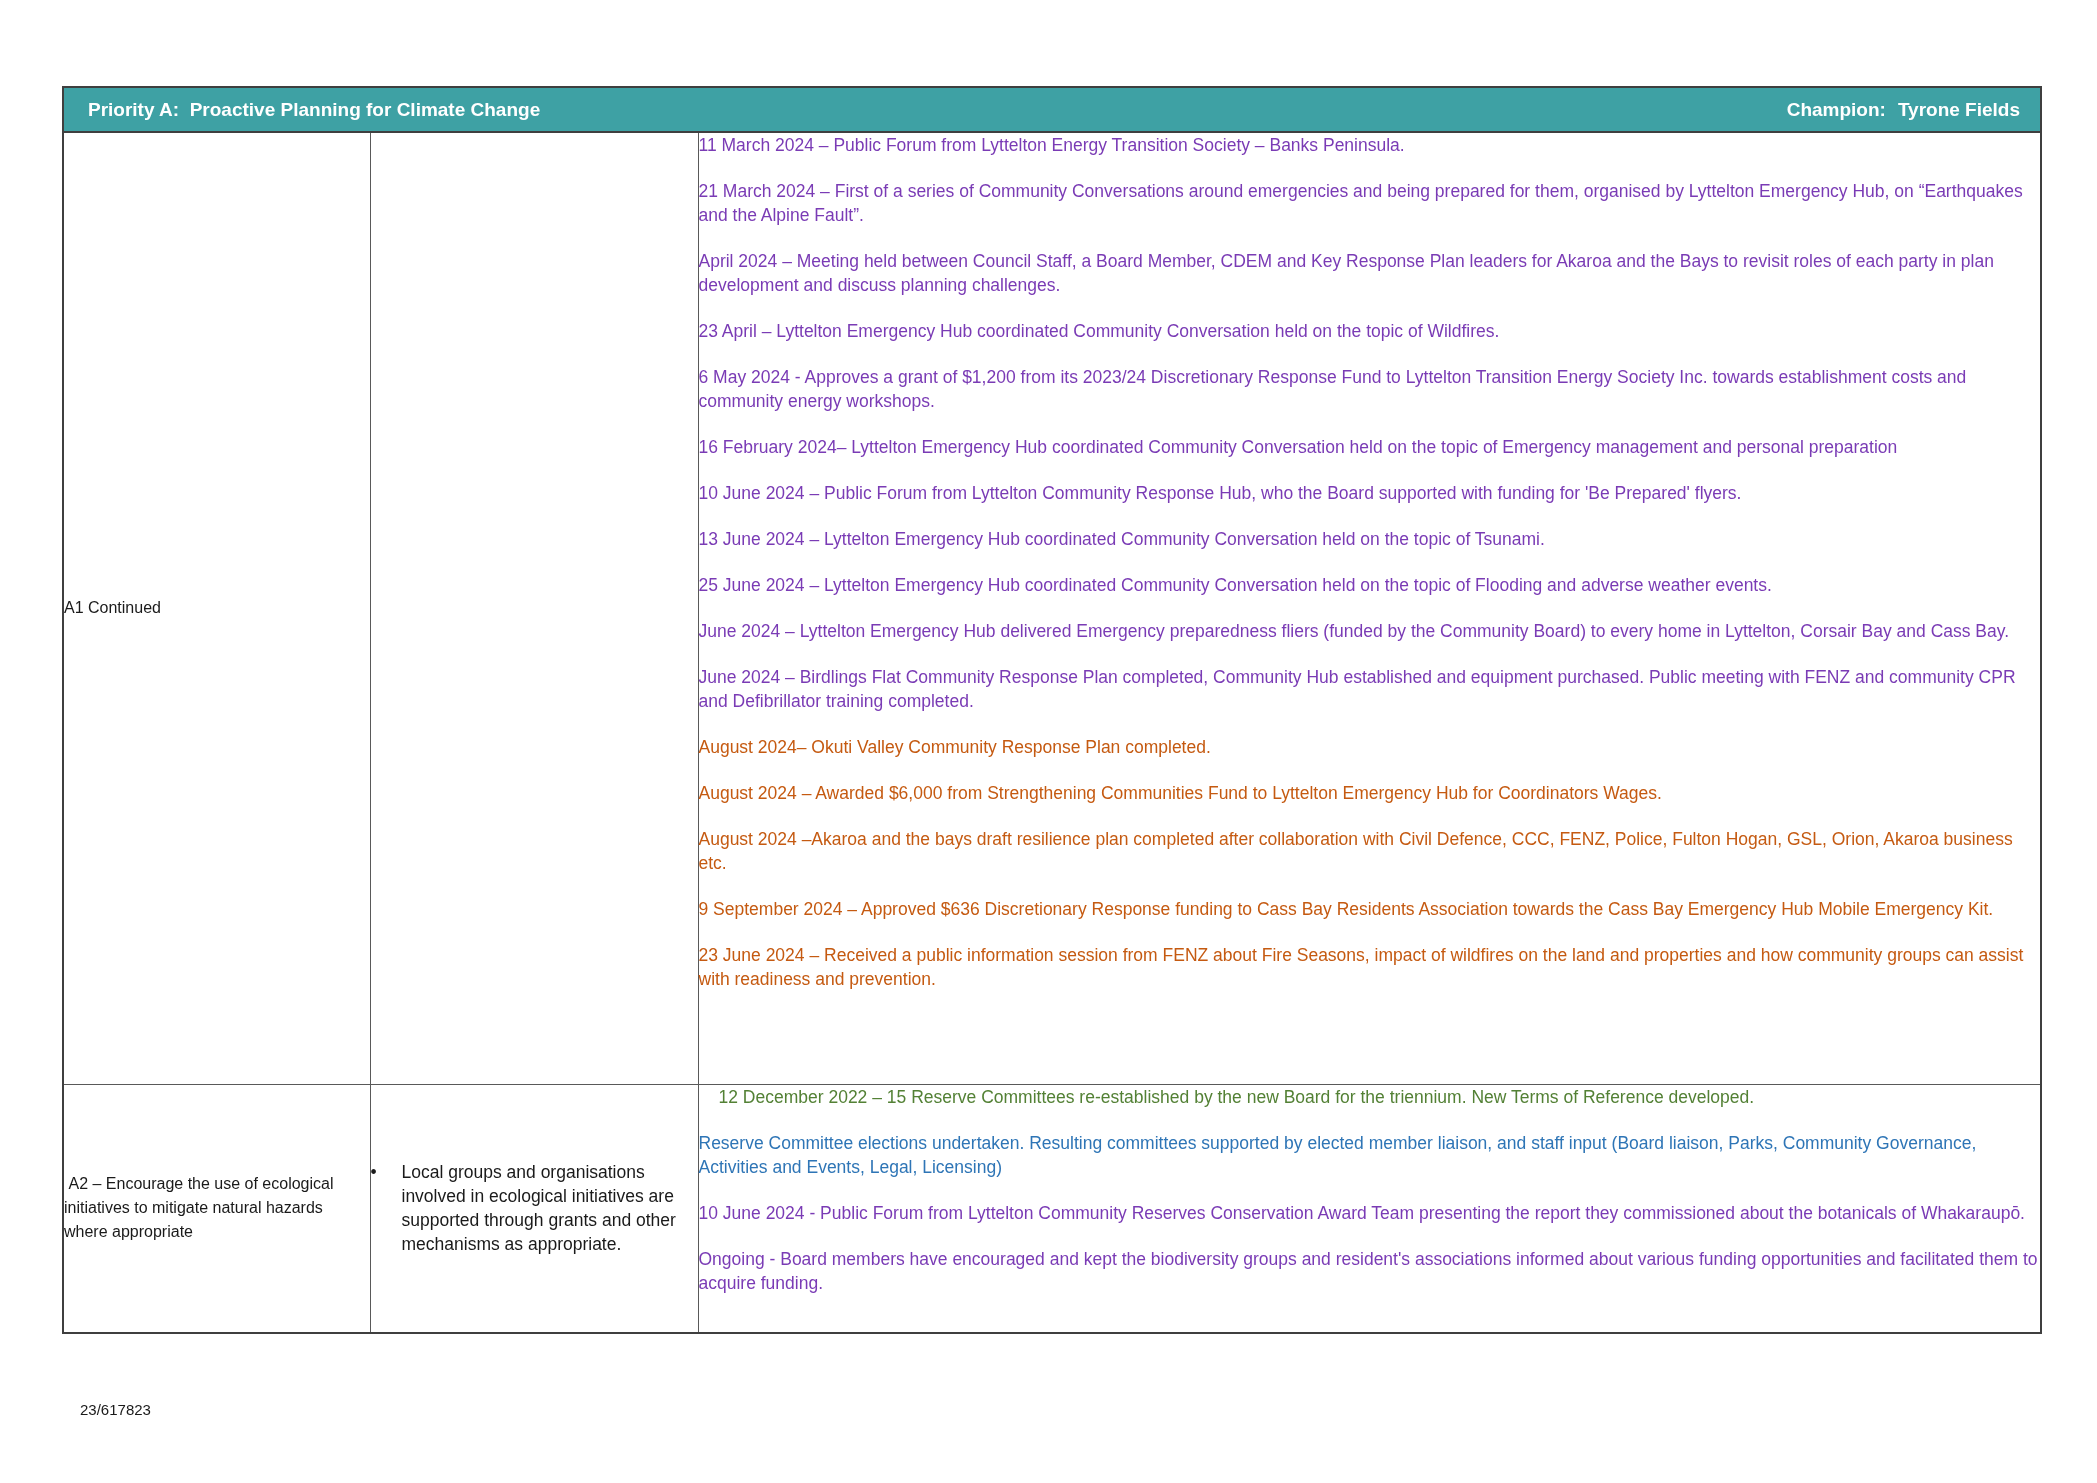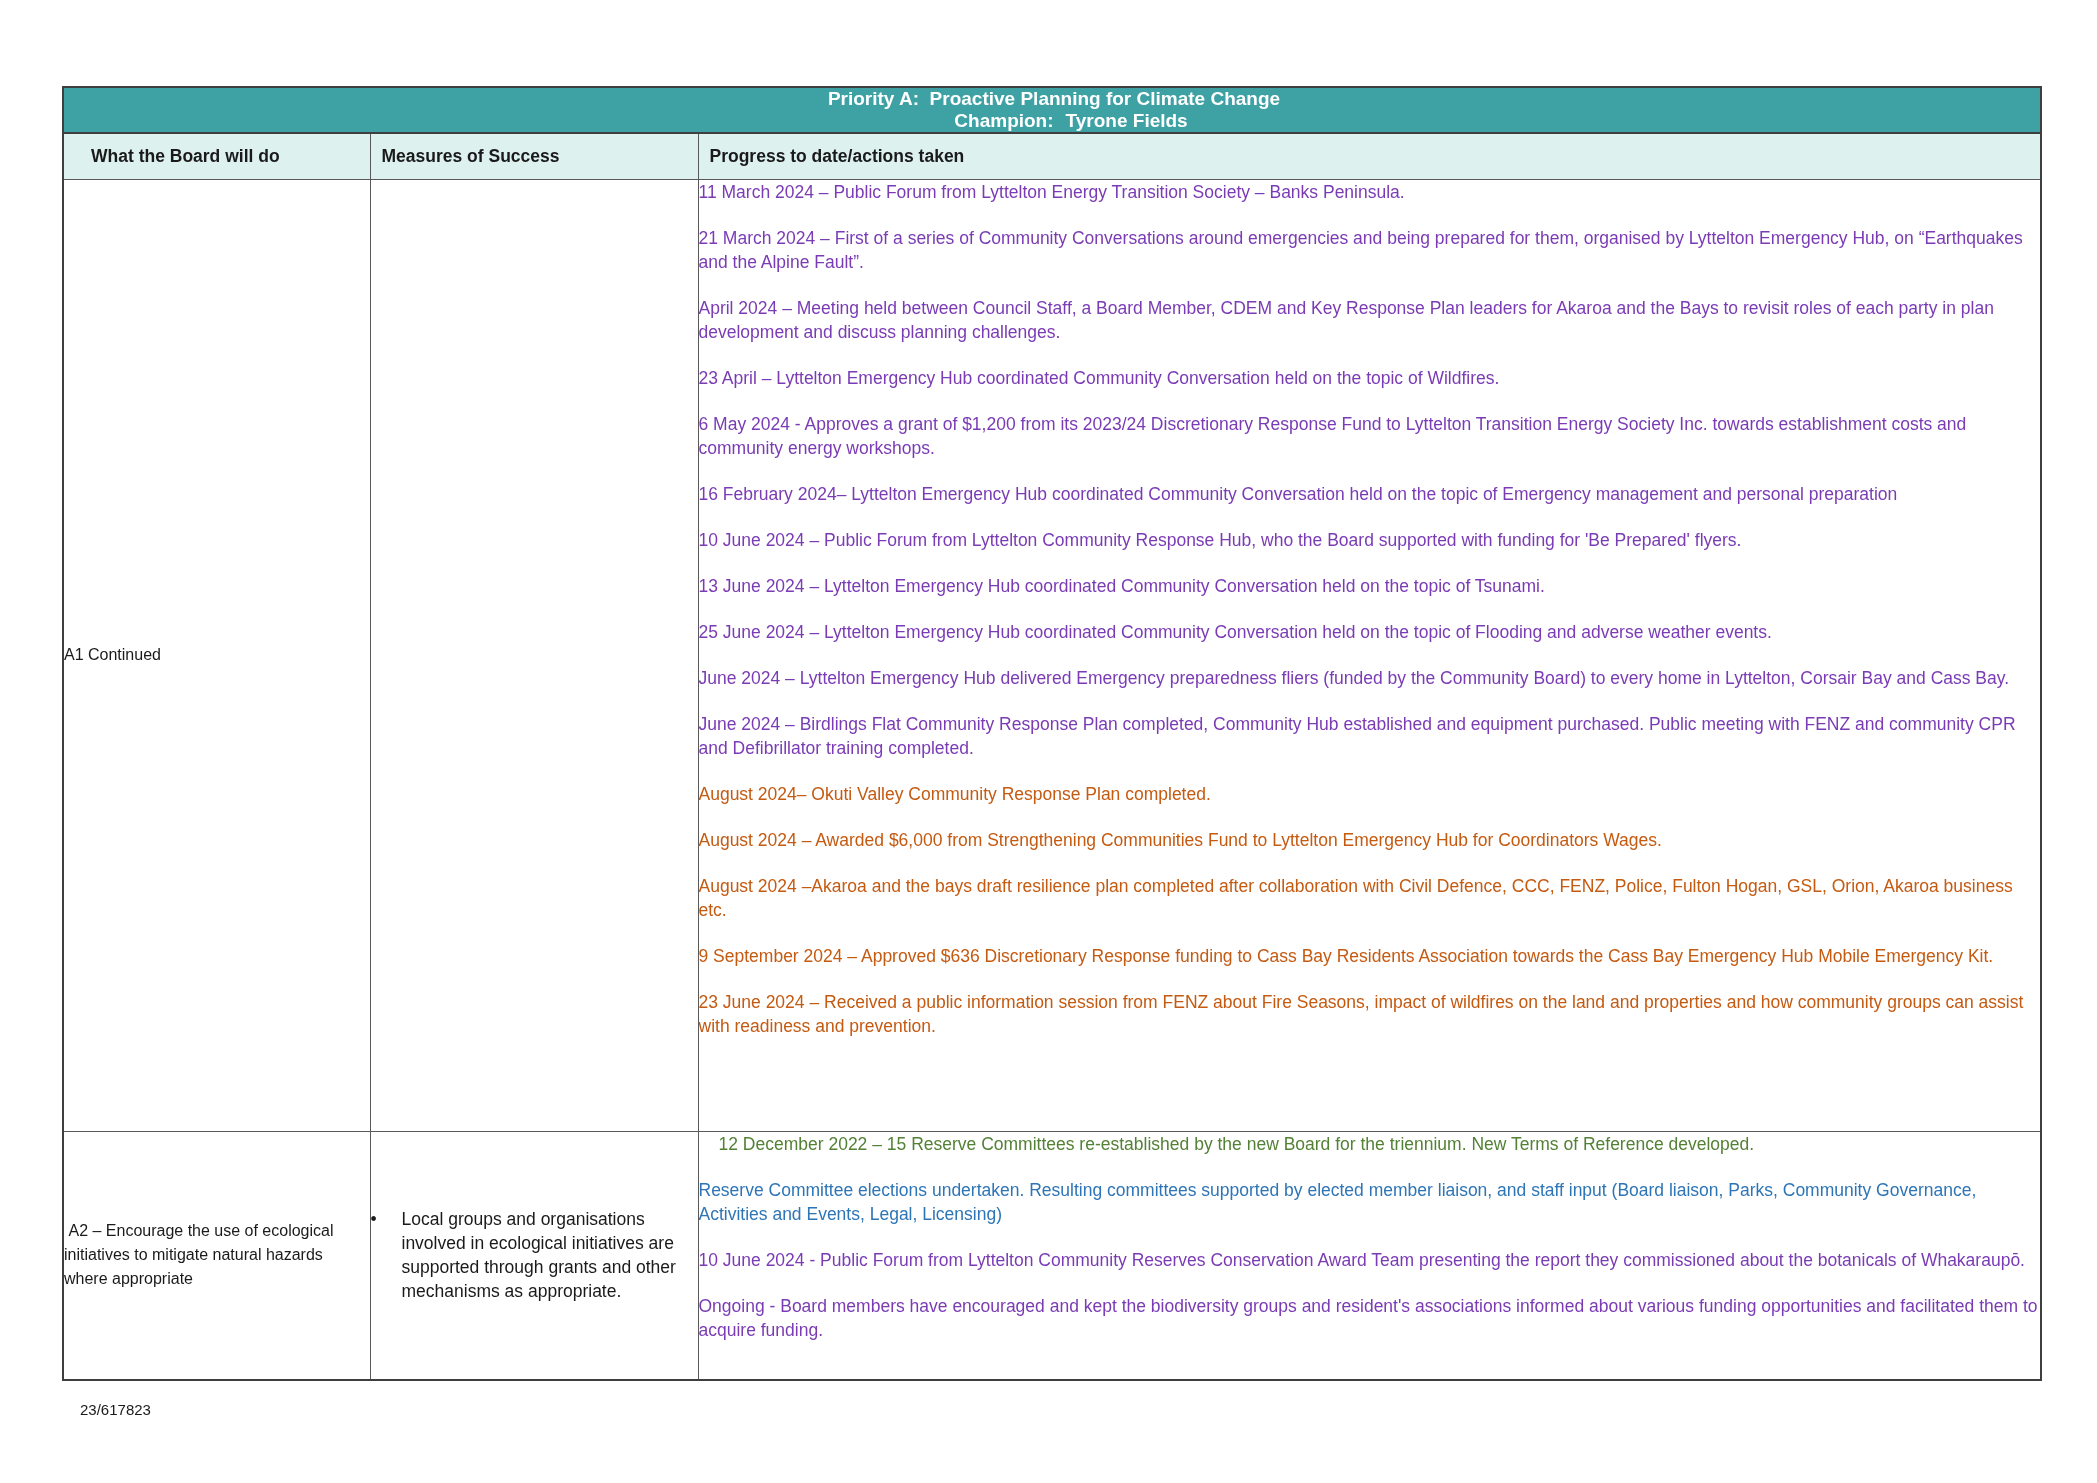--- a/index.html
+++ b/index.html
@@ -32,21 +32,20 @@
   tr.title-row td {
     background: #3ea1a4;
     height: 45px;
     border-bottom: 2px solid #3f3f3f;
   }
   .title-flex {
     display: flex;
     justify-content: space-between;
     align-items: center;
     padding: 0 20px 0 24px;
-    flex-direction: column;
   }
   .title-left, .title-right {
     color: #ffffff;
     font-weight: bold;
     font-size: 19px;
     white-space: pre-wrap;
   }
   .title-right { display: flex; gap: 12px; margin-left: 34px; }
   
   tr.header-row th {
@@ -117,25 +116,20 @@
         <td colspan="3">
           <div class="title-flex">
             <span class="title-left">Priority A:  Proactive Planning for Climate Change</span>
             <span class="title-right">
               <span>Champion:</span>
               <span>Tyrone Fields</span>
             </span>
           </div>
         </td>
       </tr>
-      <tr class="header-row">
-        <th class="col-what">What the Board will do</th>
-        <th>Measures of Success</th>
-        <th>Progress to date/actions taken</th>
-      </tr>
 
     <tr class="row-a1">
           <td class="cell-what">A1 Continued</td>
           <td class="cell-measures"></td>
           <td class="cell-progress">
             <p class="c-purple">11 March 2024 – Public Forum from Lyttelton Energy Transition Society – Banks Peninsula.</p>
             <p class="c-purple">21 March 2024 – First of a series of Community Conversations around emergencies and being prepared for them, organised by Lyttelton Emergency Hub, on “Earthquakes and the Alpine Fault”.</p>
             <p class="c-purple">April 2024 – Meeting held between Council Staff, a Board Member, CDEM and Key Response Plan leaders for Akaroa and the Bays to revisit roles of each party in plan development and discuss planning challenges.</p>
             <p class="c-purple">23 April – Lyttelton Emergency Hub coordinated Community Conversation held on the topic of Wildfires.</p>
             <p class="c-purple">6 May 2024 - Approves a grant of $1,200 from its 2023/24 Discretionary Response Fund to Lyttelton Transition Energy Society Inc. towards establishment costs and community energy workshops.</p>

